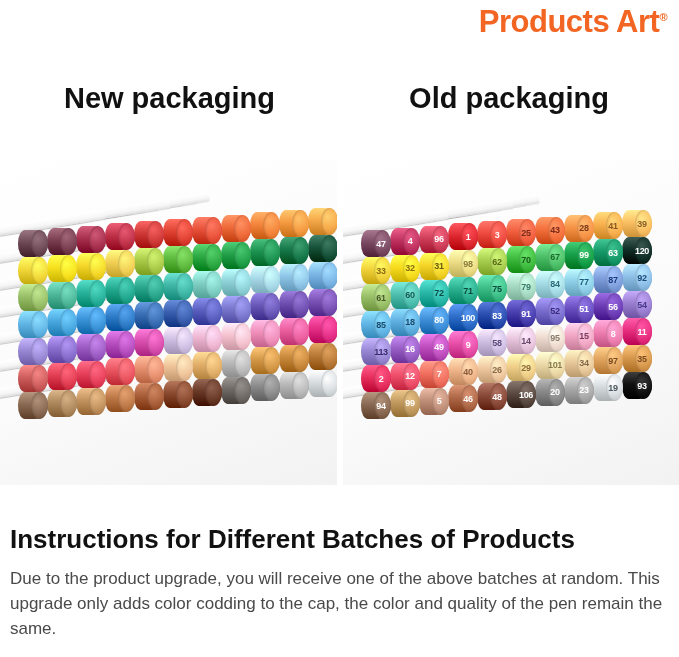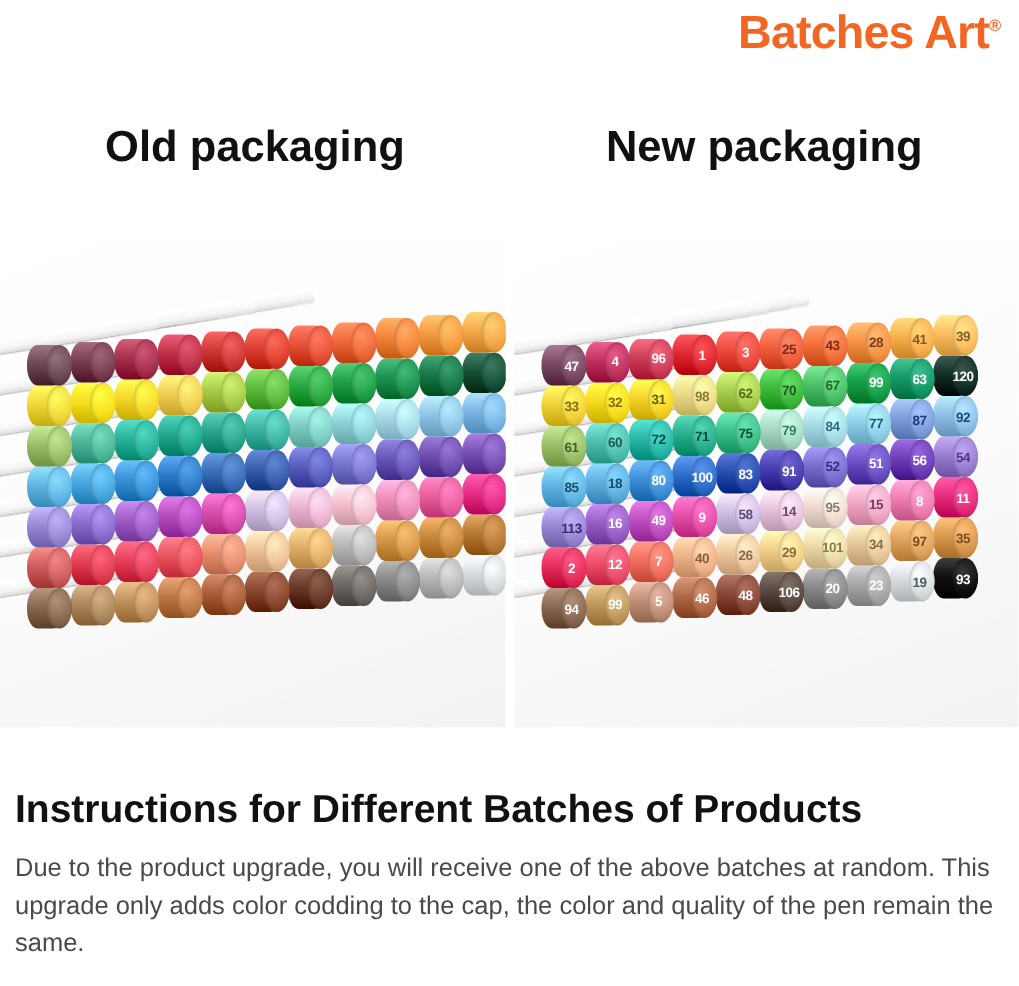--- a/index.html
+++ b/index.html
@@ -82,26 +82,26 @@
   }
   .body-copy{
     position:absolute; top:566px; left:10px; width:662px;
     font-size:17px; line-height:25px; color:#4a4a4a;
   }
 </style>
 </head>
 <body>
 
 <div class="brand">
-  <span>Batches Art</span><span class="reg">®</span>
+  <span>Products Art</span><span class="reg">®</span>
 </div>
 
 <div class="headings">
+  <div class="heading new">New packaging</div>
   <div class="heading old">Old packaging</div>
-  <div class="heading new">New packaging</div>
 </div>
 
 <div class="panels">
   <div class="panel" id="panel-old">
     <div class="panel-inner"></div>
     <div class="tails" id="tails-old">
         <div class="tail" style="top: 66px; left: -70px; width: 150px; transform: rotate(-9deg); z-index: 100;"></div>
         <div class="tail" style="top: 63.8px; left: -57px; width: 150px; transform: rotate(-9deg); z-index: 99;"></div>
         <div class="tail" style="top: 61.6px; left: -44px; width: 150px; transform: rotate(-9deg); z-index: 98;"></div>
         <div class="tail" style="top: 59.4px; left: -31px; width: 150px; transform: rotate(-9deg); z-index: 97;"></div>

